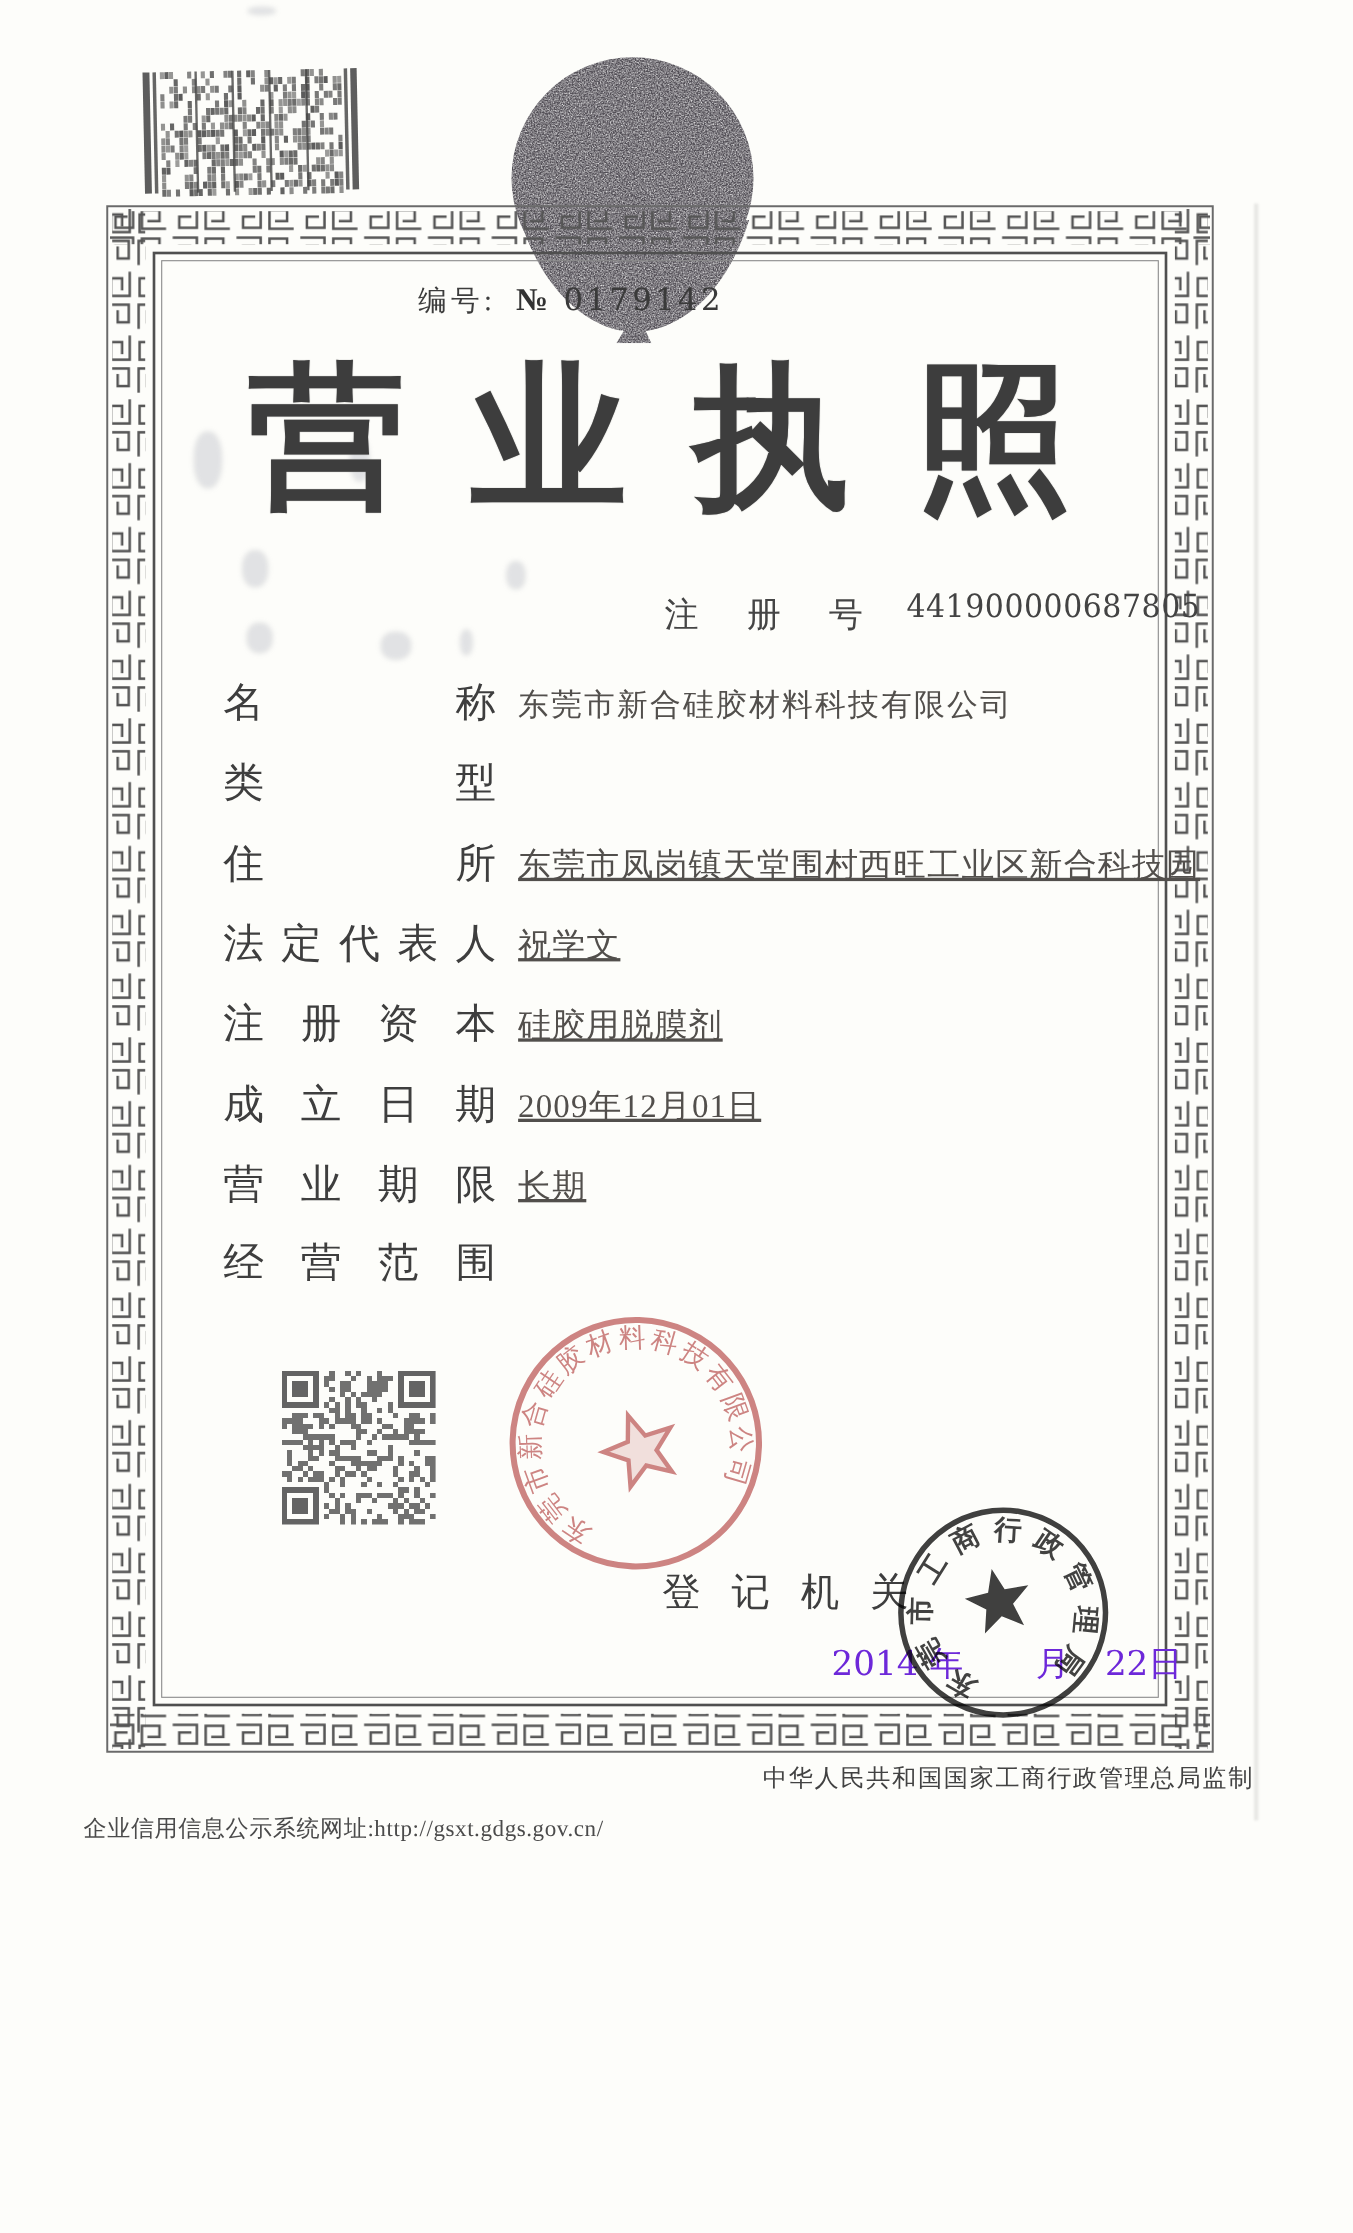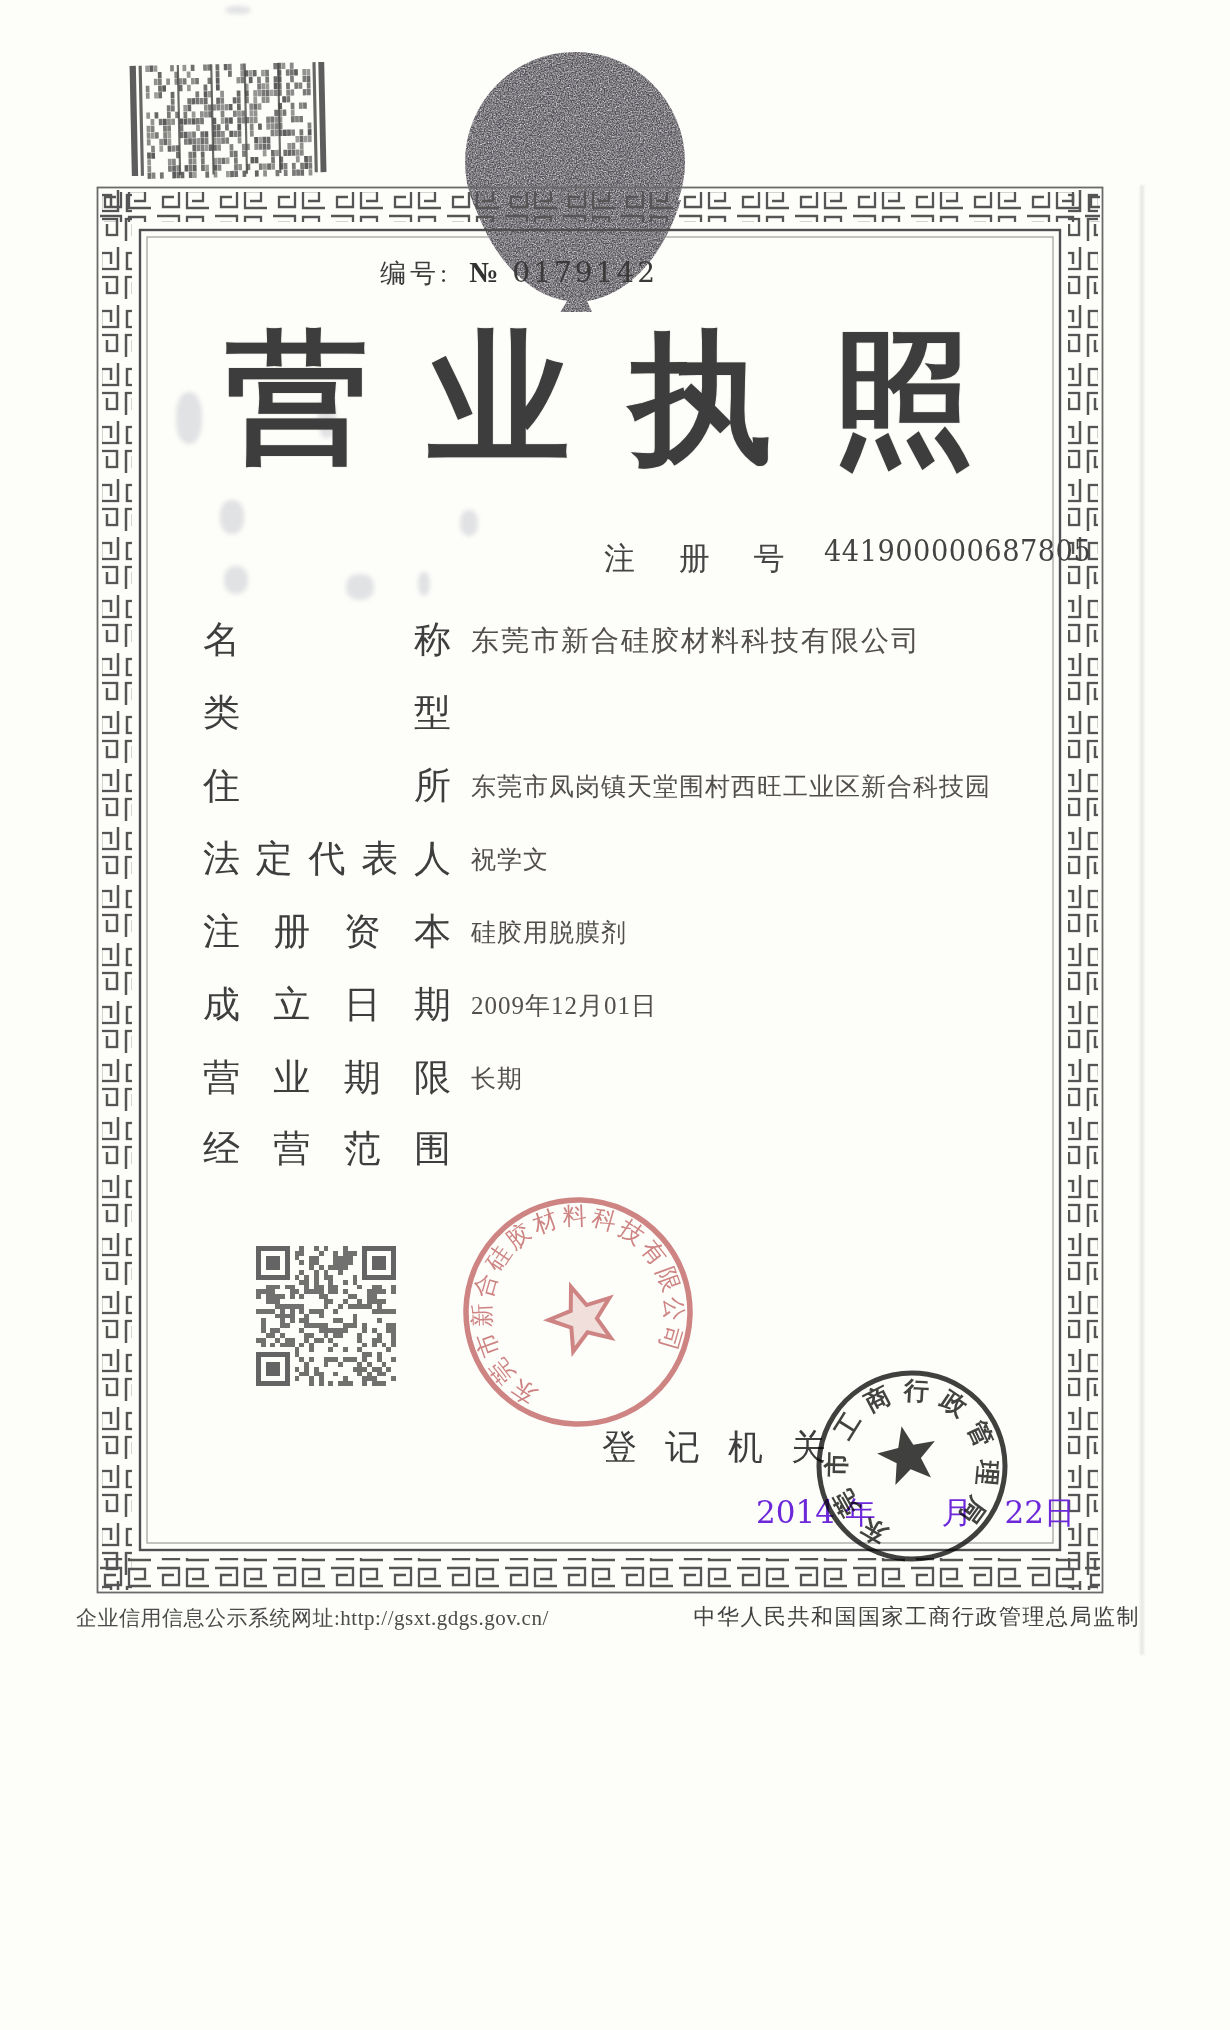--- a/index.html
+++ b/index.html
@@ -37,39 +37,39 @@
                letter-spacing:.5px;transform:scaleX(.94);transform-origin:left;white-space:nowrap;}
 
   
   .fields{left:203px;top:604px;width:872px;}
   .frow{display:flex;align-items:center;height:73px;}
   .frow.scope-row{height:auto;align-items:flex-start;padding-top:14px;}
   .flabel{width:248px;flex:0 0 248px;display:flex;justify-content:space-between;
           font-size:37px;color:#3e3e3e;font-weight:500;line-height:1.1;}
   .fvalue{margin-left:20px;white-space:nowrap;color:#524f4c;}
   .fvalue.big{font-size:28px;letter-spacing:2px;text-align:center;}
-  .fvalue.mid{font-size:25px;letter-spacing:1px;}
+  .fvalue.mid{font-size:30px;letter-spacing:1px;text-decoration:underline;}
   .scope-text{margin-left:20px;width:580px;font-size:21.5px;line-height:1.52;color:#4c4a47;
               text-align:justify;white-space:normal;}
   .scope-text .seg-bold{font-weight:700;color:#3a3a3a;}
   .scope-text .mark{font-size:13px;color:#444;letter-spacing:-1px;}
 
   
   .qr{left:256px;top:1246px;opacity:.85;}
   .red-seal{left:428px;top:1162px;mix-blend-mode:multiply;opacity:.82;}
   .black-seal{left:802px;top:1356px;mix-blend-mode:multiply;opacity:.9;}
 
   
   .issuer{top:1424px;left:602px;font-size:35px;letter-spacing:28px;color:#3e3e3e;font-weight:500;white-space:nowrap;}
   .issue-date{top:1492px;left:756px;font-size:31px;color:#6d28d9;white-space:nowrap;font-family:"DejaVu Serif",serif;}
   .issue-date .m{margin-left:56px;}
   .issue-date .d{margin-left:22px;}
 
   
-  .footer-left{top:1604px;left:76px;font-size:21px;color:#4b4b4b;letter-spacing:.5px;}
+  .footer-left{top:1648px;left:76px;font-size:21px;color:#4b4b4b;letter-spacing:.5px;}
   .footer-right{top:1602px;right:90px;font-size:22px;color:#424242;letter-spacing:1.5px;}
 </style>
 </head>
 <body>
 
 <div class="abs scan-edge"></div>
 <div class="smudge" style="left:225px;top:6px;width:26px;height:8px;"></div>
 <div class="smudge" style="left:176px;top:392px;width:26px;height:52px;"></div>
 <div class="smudge" style="left:318px;top:398px;width:18px;height:40px;"></div>
 <div class="smudge" style="left:220px;top:500px;width:24px;height:34px;"></div>

